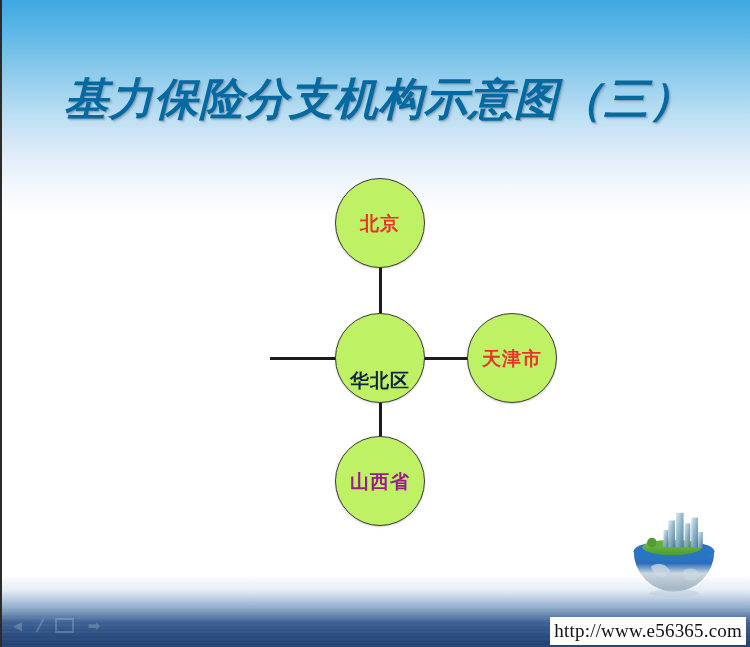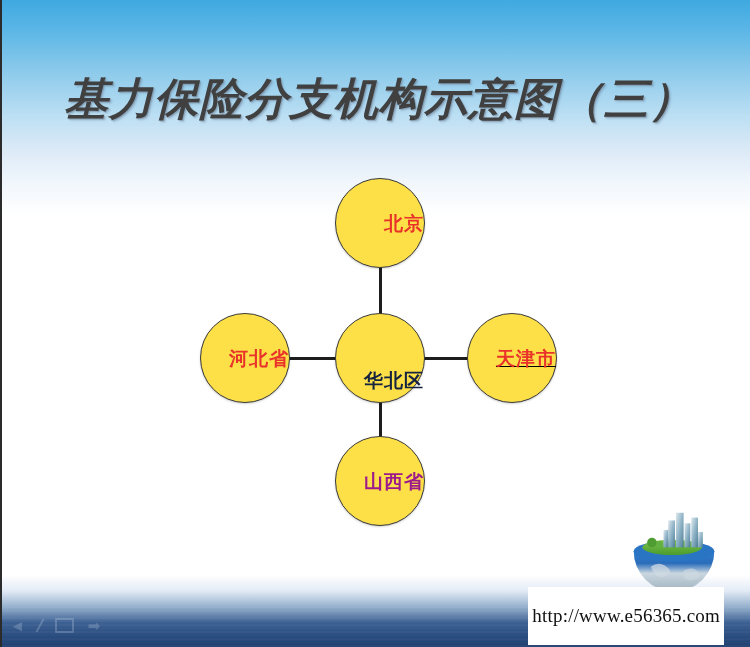--- a/index.html
+++ b/index.html
@@ -86,21 +86,21 @@
 
   
   .title {
     position: absolute;
     left: 62px;
     top: 70px;
     font-family: "Liberation Serif", "DejaVu Serif", serif;
     font-size: 44px;
     font-weight: bold;
     font-style: italic;
-    color: #404040;
+    color: #0369a1;
     letter-spacing: 1px;
     white-space: nowrap;
     text-shadow: 1px 1px 0 rgba(120,140,160,0.55),
                  2px 2px 2px rgba(110,130,155,0.35);
   }
 
   
   .diagram {
     position: absolute;
     left: 0; top: 0;
@@ -111,26 +111,26 @@
     background: #1d1d1d;
   }
   .conn-v { width: 3px; }
   .conn-h { height: 3px; }
 
   .node {
     position: absolute;
     width: 90px;
     height: 90px;
     border-radius: 50%;
-    background: #fde047;
+    background: #bef264;
     border: 1px solid #3a3a3a;
     box-sizing: border-box;
     display: flex;
     align-items: center;
-    justify-content: flex-end;
+    justify-content: center;
     box-shadow: 0 1px 2px rgba(0,0,0,0.18);
   }
   .node-label {
     font-family: "Liberation Serif", "DejaVu Serif", serif;
     font-size: 19px;
     font-weight: bold;
     letter-spacing: 1px;
     line-height: 1;
     white-space: nowrap;
   }
@@ -141,28 +141,28 @@
   
   .globe-logo {
     position: absolute;
     right: 28px;
     bottom: 44px;
     width: 96px;
     height: 96px;
   }
   .url {
     position: absolute;
-    right: 26px;
+    right: 4px;
     bottom: 2px;
     font-family: "Liberation Serif", "DejaVu Serif", serif;
     font-size: 19px;
     color: #101010;
     letter-spacing: 0.2px;
     background: #ffffff;
-    padding: 18px 4px;
+    padding: 3px 4px;
   }
 </style>
 </head>
 <body>
 
 <div id="slide">
 
   <div class="sky"></div>
   <div class="sea"></div>
   <div class="sea-shimmer"></div>
@@ -180,29 +180,26 @@
 
     <div class="connector conn-v" style="left:377px; top:265px; height:95px;"></div>
     <div class="connector conn-v" style="left:377px; top:358px; height:98px;"></div>
     <div class="connector conn-h" style="left:268px; top:357px; width:112px;"></div>
     <div class="connector conn-h" style="left:375px; top:357px; width:112px;"></div>
 
     <div class="node" style="left:333px; top:178px;">
       <span class="node-label c-red">北京</span>
     </div>
 
-    <div class="node" style="left:198px; top:313px;">
-      <span class="node-label c-red">河北省</span>
-    </div>
 
     <div class="node" style="left:333px; top:313px;">
       <span class="node-label c-dark">华北区</span>
     </div>
 
-    <div class="node" style="left:465px; top:313px;text-decoration:underline;">
+    <div class="node" style="left:465px; top:313px;">
       <span class="node-label c-red">天津市</span>
     </div>
 
     <div class="node" style="left:333px; top:436px;">
       <span class="node-label c-purple">山西省</span>
     </div>
   </div>
 
   <svg class="globe-logo" viewBox="0 0 100 100">
     <defs>

